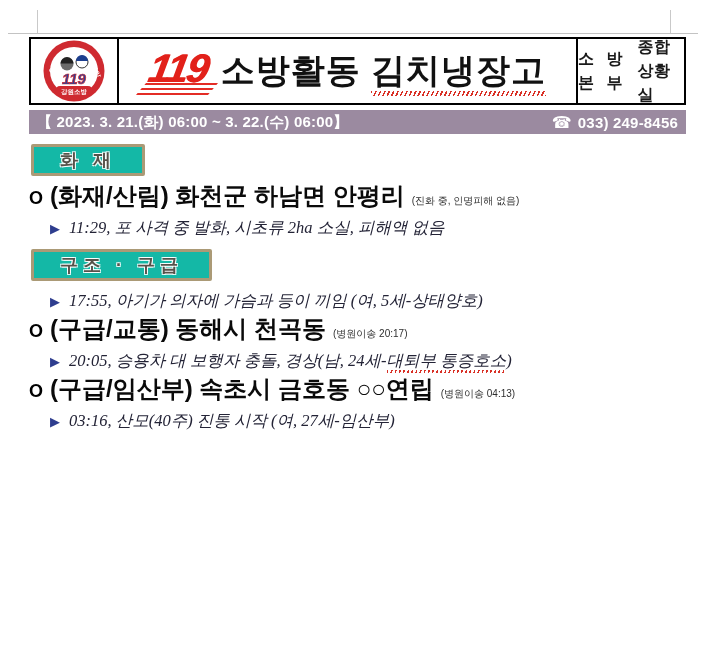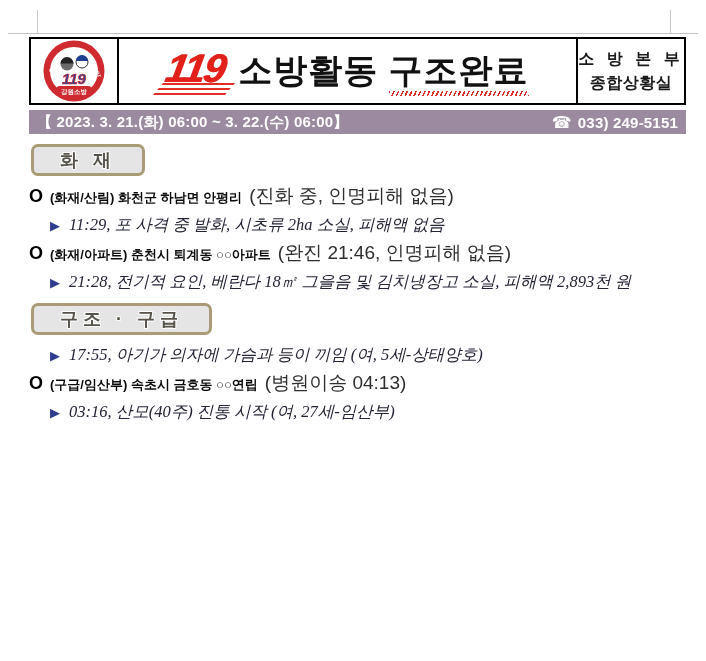--- a/index.html
+++ b/index.html
@@ -15,21 +15,21 @@
   .tick-r{left:670px;}
 
   
   .header-table{
     position:absolute;left:29px;top:37px;width:653px;height:64px;
     border:2px solid #000;display:flex;background:#fff;
   }
   .cell{display:flex;align-items:center;justify-content:center;}
   .logo-cell{width:86px;border-right:2px solid #000;}
   .title-cell{flex:1;gap:10px;}
-  .org-cell{width:106px;border-left:2px solid #000;flex-direction:column;line-height:24px;
+  .org-cell{width:106px;border-left:2px solid #000;line-height:24px;
     font-size:16px;font-weight:600;color:#1a1a1a;}
   .org-line1{letter-spacing:4px;}
   .org-line2{letter-spacing:0.5px;}
 
   .t119-wrap{position:relative;display:inline-block;margin-right:4px;transform:translateY(-3px);}
   .t119{
     font-style:italic;font-weight:900;font-size:40px;color:#e2211a;
     display:inline-block;transform:skewX(-10deg);letter-spacing:-2px;
     text-shadow:1px 0 #e2211a;
   }
@@ -50,31 +50,31 @@
     background:#9b8aa0;color:#fff;font-weight:bold;font-size:15px;
     display:flex;justify-content:space-between;align-items:center;padding:0 8px;
     letter-spacing:0.2px;
   }
   .phone{display:flex;align-items:center;gap:6px;}
   .ph-icon{font-size:16px;}
 
   
   .content{position:absolute;left:29px;top:144px;width:660px;}
   .sec-box{
-    display:inline-block;background:#e5e5e5;border:3px solid #ab9a76;border-radius:7px;
+    display:inline-block;background:#14b8a6;border:3px solid #ab9a76;border-radius:2px;
     padding:0 26px;margin:0 0 6px 2px;height:26px;line-height:26px;
     font-size:18px;font-weight:bold;letter-spacing:5px;color:#56524a;
     text-shadow:-1px -1px 0 rgba(255,255,255,.85),1px -1px 0 rgba(255,255,255,.85),
                 -1px 1px 0 rgba(255,255,255,.85),1px 1px 0 rgba(255,255,255,.85);
   }
   .sec-box.second{margin-top:7px;}
   .item-main{line-height:27px;white-space:nowrap;}
   .bullet{font-weight:bold;font-size:18px;margin-right:7px;}
-  .head{font-weight:bold;font-size:13px;color:#0a0a0a;}
-  .note{font-size:19px;color:#2e2e2e;margin-left:7px;}
+  .head{font-weight:bold;font-size:24px;color:#0a0a0a;}
+  .note{font-size:10px;color:#2e2e2e;margin-left:7px;}
   .item-detail{
     line-height:27px;padding-left:21px;white-space:nowrap;
     font-family:"Liberation Serif","DejaVu Serif",serif;
     font-size:16.5px;color:#232336;font-style:italic;
   }
   .arrow{font-size:13px;color:#2e3d8e;margin-right:9px;font-family:"DejaVu Sans",sans-serif;}
   .mark{
     background:repeating-linear-gradient(105deg,#d93025 0 1.5px,transparent 1.5px 4px) bottom/100% 3px no-repeat;
     padding-bottom:3px;
   }
@@ -106,73 +106,73 @@
         <text x="32" y="45" text-anchor="middle" font-size="15" font-weight="bold" font-style="italic" fill="#28409a" stroke="#cf2a30" stroke-width="0.7">119</text>
         <rect x="13" y="47" width="38" height="10" rx="5" fill="#cf2a30"></rect>
         <text x="32" y="54.5" text-anchor="middle" font-size="6.5" font-weight="bold" fill="#ffffff">강원소방</text>
       </svg>
     </div>
     <div class="cell title-cell">
       <span class="t119-wrap">
         <span class="t119">119</span>
         <span class="t119-stripes"></span>
       </span>
-      <span class="main-title"><span>소방활동 </span><span class="title-u">구조완료</span></span>
+      <span class="main-title"><span>소방활동 </span><span class="title-u">김치냉장고</span></span>
     </div>
     <div class="cell org-cell">
       <div class="org-line1">소 방 본 부</div>
       <div class="org-line2">종합상황실</div>
     </div>
   </div>
 
   <div class="info-bar">
     <span>【 2023. 3. 21.(화) 06:00 ~ 3. 22.(수) 06:00】</span>
     <span class="phone">
       <span class="ph-icon">☎</span>
-      <span>033) 249-5151</span>
+      <span>033) 249-8456</span>
     </span>
   </div>
 
   <div class="content">
 
     <div><span class="sec-box">화 재</span></div>
 
     <div class="item">
       <div class="item-main">
         <span class="bullet">O</span><span class="head">(화재/산림) 화천군 하남면 안평리</span><span class="note">(진화 중, 인명피해 없음)</span>
       </div>
       <div class="item-detail">
         <span class="arrow">▶</span><span><span>11:29, 포 사격 중 발화, 시초류 2ha 소실, 피해액 없음</span><span class="mark"></span><span></span></span>
       </div>
     </div>
 
 
     <div class="item">
     </div>
 
-    <div class="item">
-      <div class="item-main">
-        <span class="bullet">O</span><span class="head">(화재/아파트) 춘천시 퇴계동 ○○아파트</span><span class="note">(완진 21:46, 인명피해 없음)</span>
-      </div>
-      <div class="item-detail">
-        <span class="arrow">▶</span><span><span>21:28, 전기적 요인, 베란다 18㎡ 그을음 및 김치냉장고 소실, 피해액 2,893천 원</span><span class="mark"></span><span></span></span>
-      </div>
-    </div>
 
     <div><span class="sec-box second">구조 · 구급</span></div>
 
     <div class="item">
       <div class="item-detail">
         <span class="arrow">▶</span><span><span>17:55, 아기가 의자에 가슴과 등이 끼임 (여, 5세-상태양호)</span><span class="mark"></span><span></span></span>
       </div>
     </div>
 
     <div class="item">
     </div>
 
+    <div class="item">
+      <div class="item-main">
+        <span class="bullet">O</span><span class="head">(구급/교통) 동해시 천곡동</span><span class="note">(병원이송 20:17)</span>
+      </div>
+      <div class="item-detail">
+        <span class="arrow">▶</span><span><span>20:05, 승용차 대 보행자 충돌, 경상(남, 24세-</span><span class="mark">대퇴부 통증호소</span><span>)</span></span>
+      </div>
+    </div>
 
     <div class="item">
       <div class="item-main">
         <span class="bullet">O</span><span class="head">(구급/임산부) 속초시 금호동 ○○연립</span><span class="note">(병원이송 04:13)</span>
       </div>
       <div class="item-detail">
         <span class="arrow">▶</span><span><span>03:16, 산모(40주) 진통 시작 (여, 27세-임산부)</span><span class="mark"></span><span></span></span>
       </div>
     </div>
 

